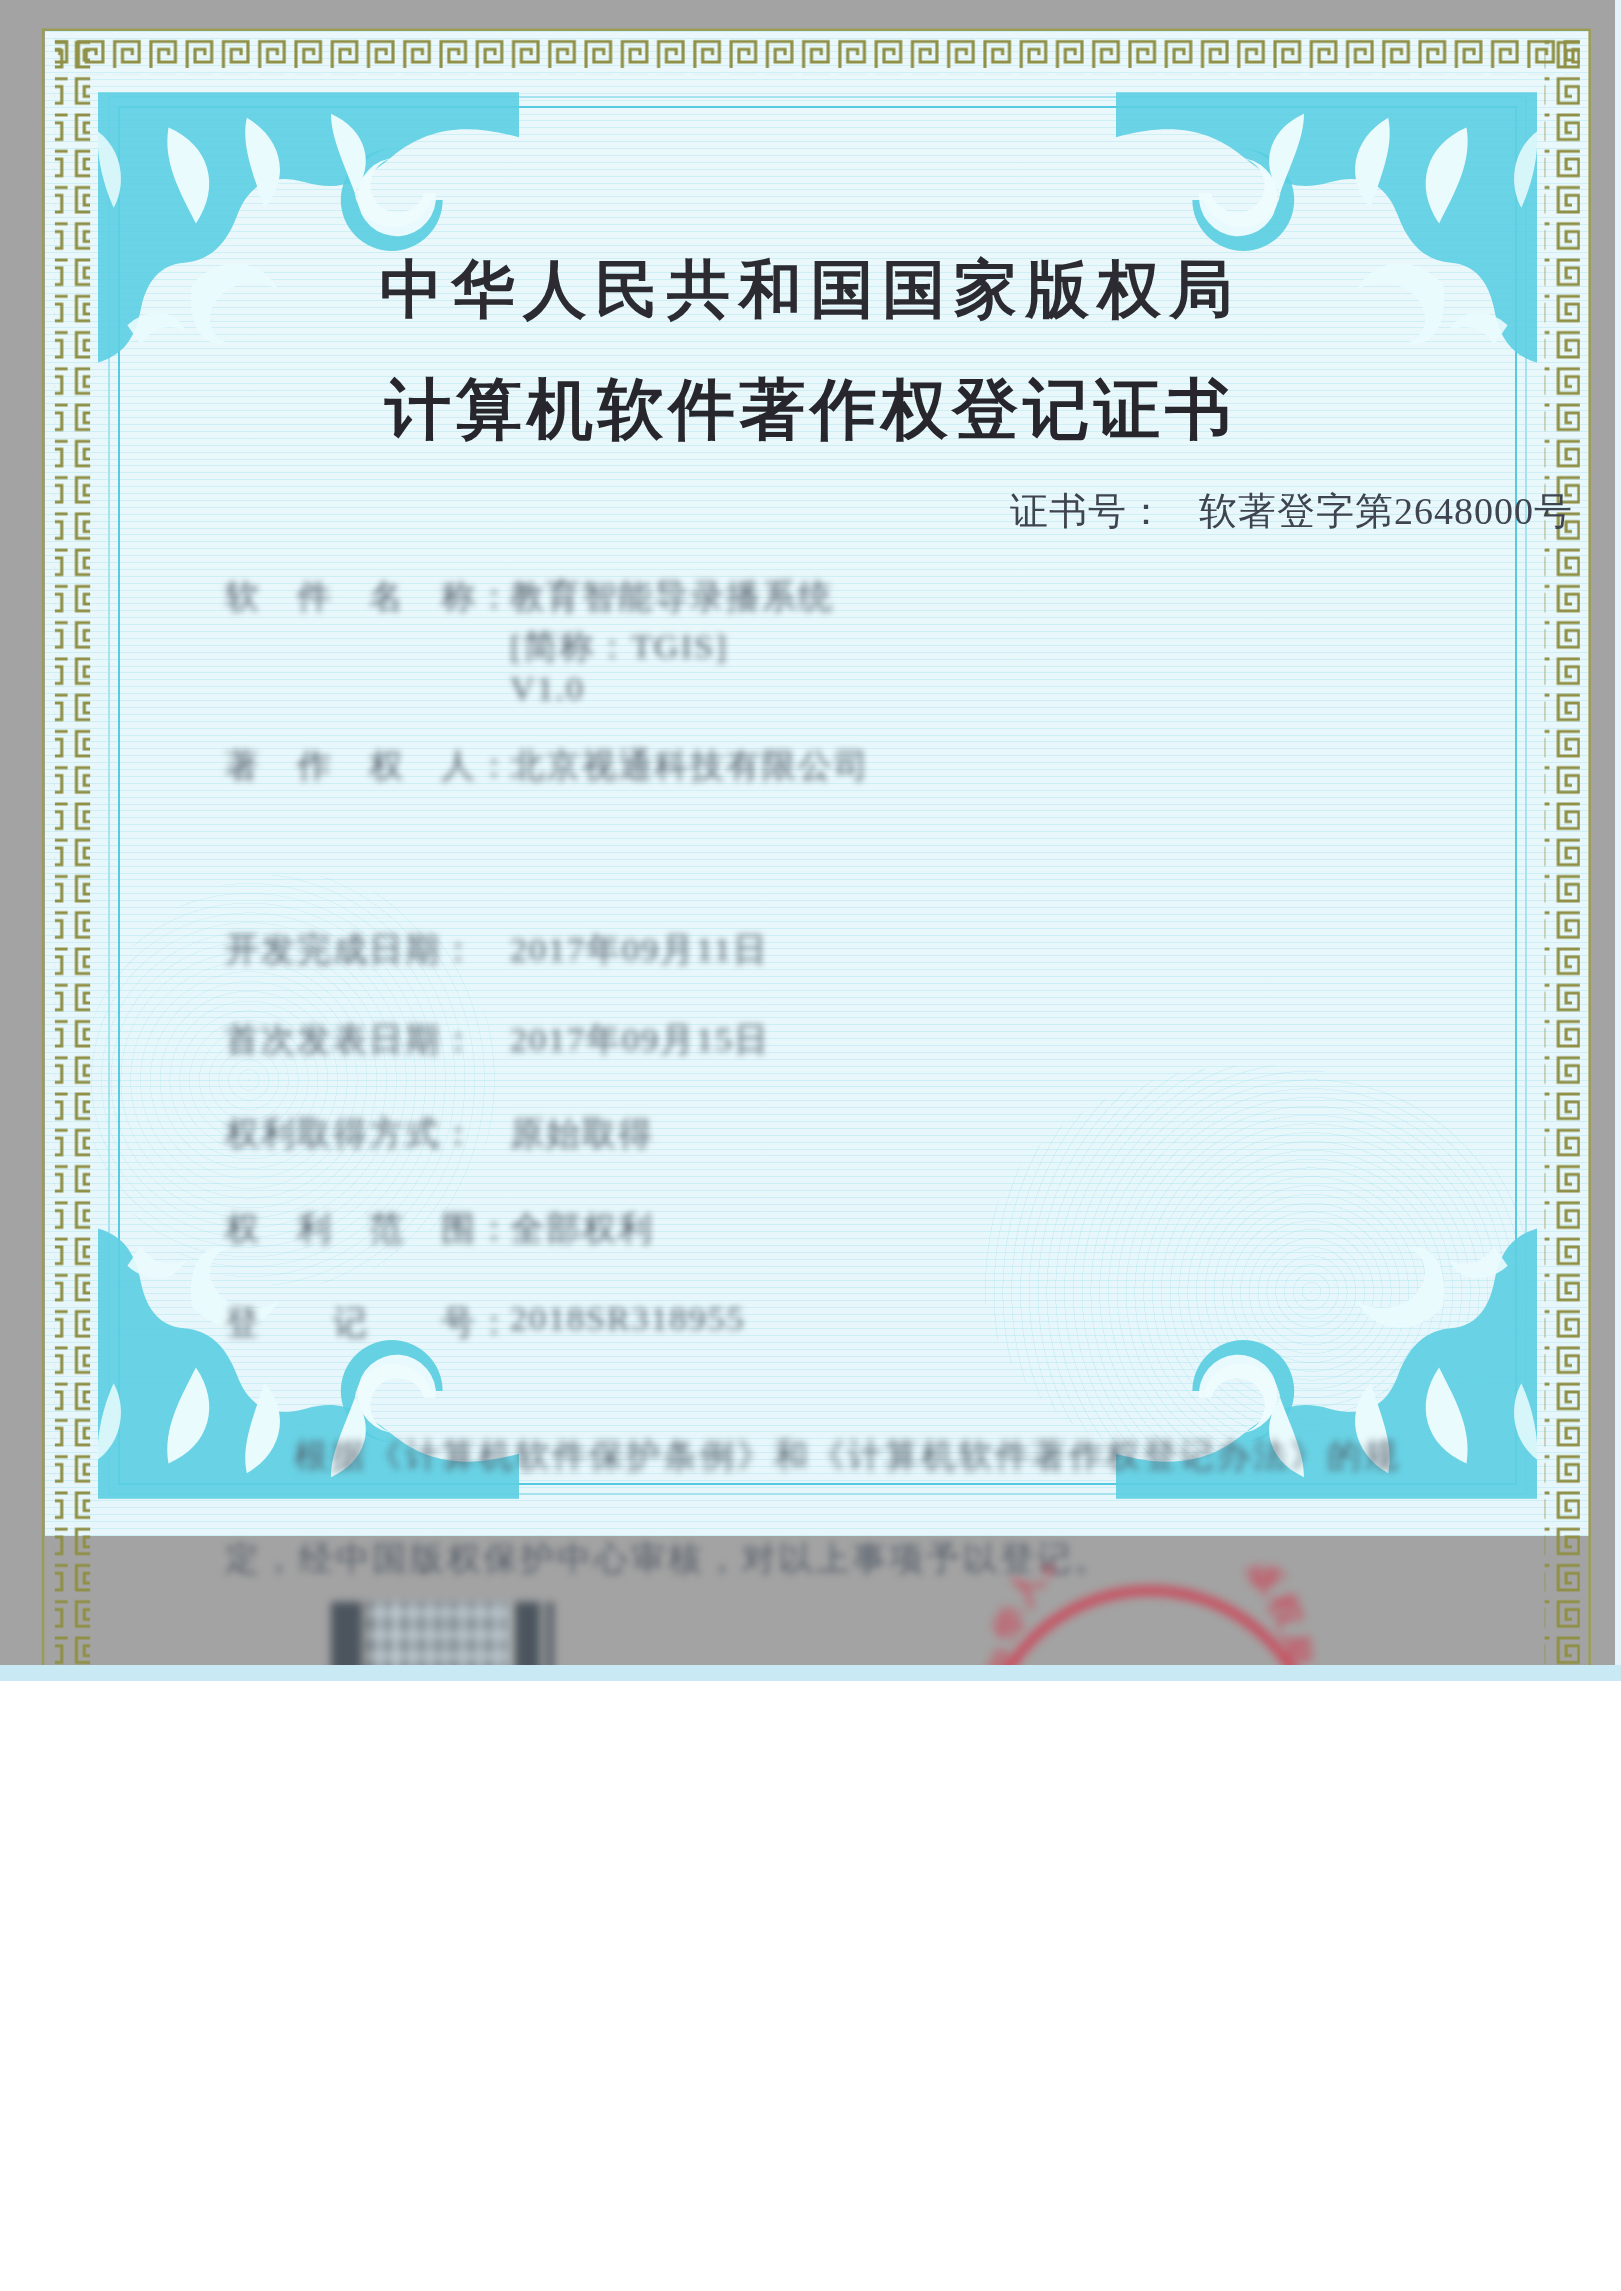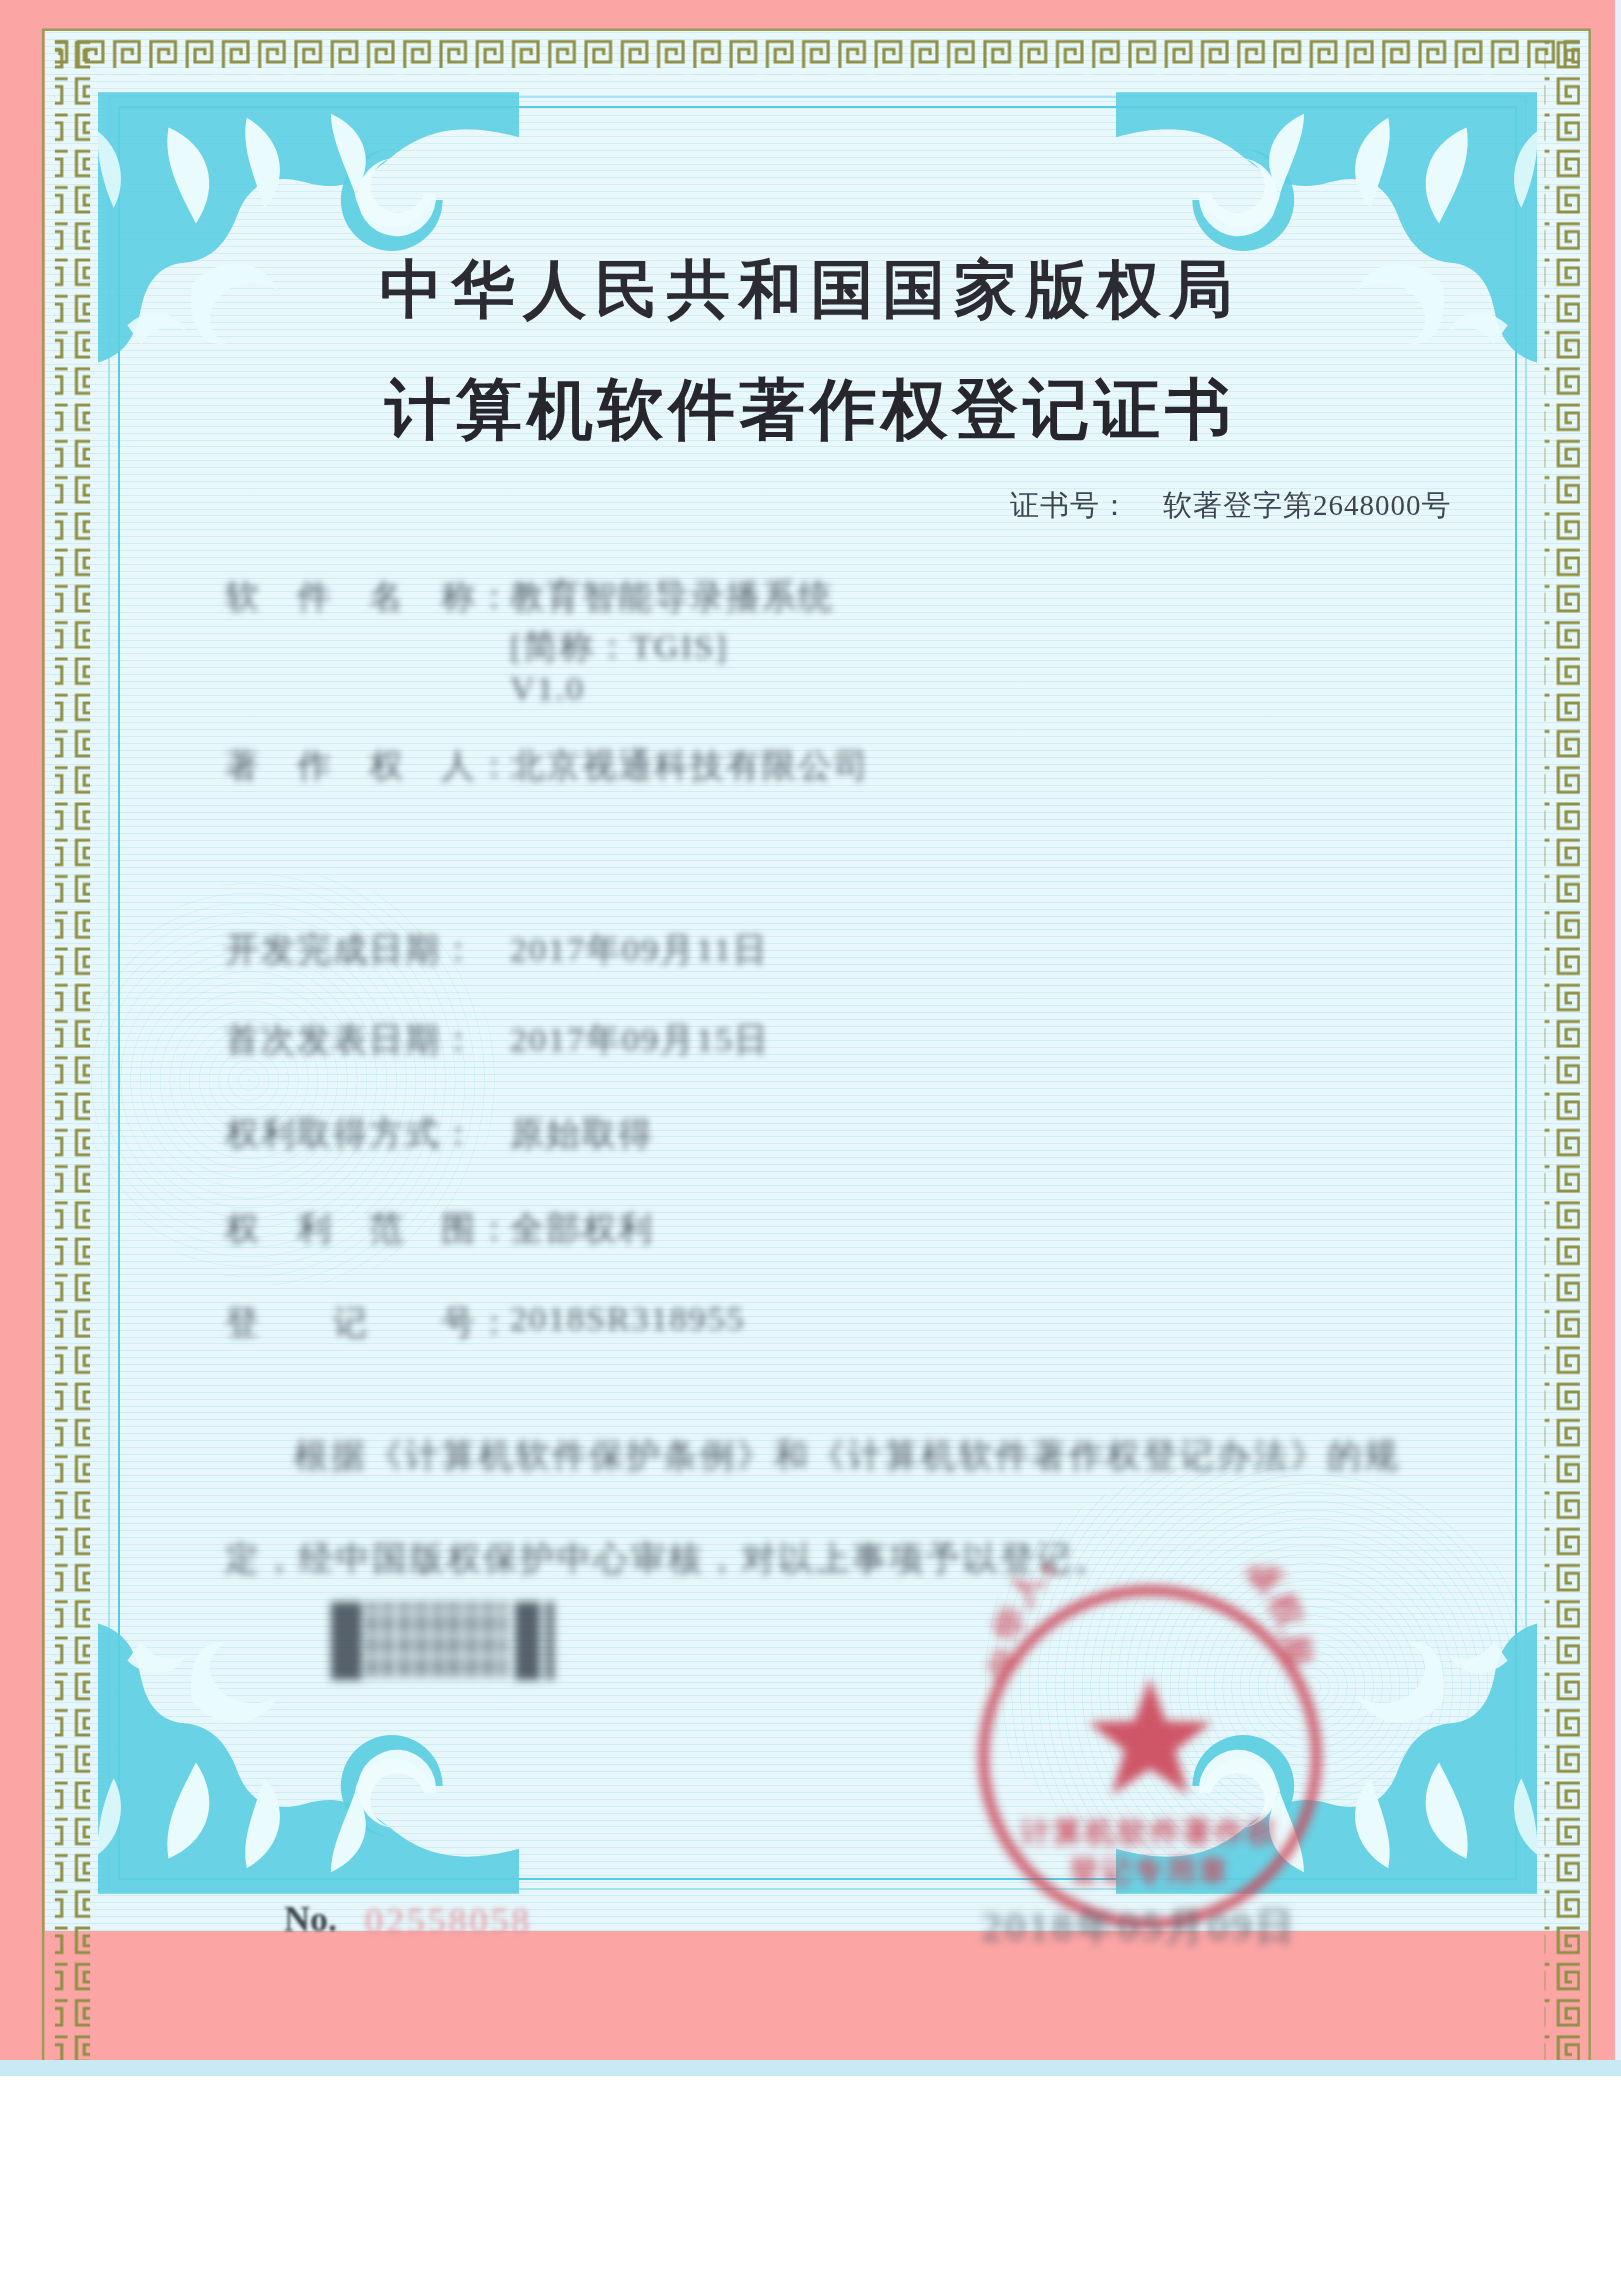--- a/index.html
+++ b/index.html
@@ -1,18 +1,18 @@
 <!DOCTYPE html>
 <html><head>
 <meta charset="utf-8">
 <style>
   html,body{margin:0;padding:0;background:#ffffff;}
   #canvas{
-    position:relative;width:1621px;height:2076px;
-    background:#fca5a5;overflow:hidden;
+    position:relative;width:1621px;height:1681px;
+    background:#a3a3a3;overflow:hidden;
     font-family:"Liberation Serif","DejaVu Serif",serif;
   }
   
   .scan-strip-bottom{position:absolute;left:0;right:0;bottom:0;height:15.7px;background:#c9e9f4;}
   .scan-strip-right{position:absolute;top:0;bottom:0;right:0;width:5.9px;background:#e4f3f9;}
 
   
   .border-svg{position:absolute;left:0;top:0;}
 
   
@@ -43,21 +43,21 @@
   .abs{position:absolute;}
   .title1{
     left:0;width:100%;top:247px;text-align:center;
     font-size:63px;font-weight:700;letter-spacing:8.8px;color:#2b2b31;
   }
   .title2{
     left:0;width:100%;top:365px;text-align:center;
     font-size:66px;font-weight:700;letter-spacing:4.9px;color:#26262c;
   }
   .certno{
-    left:1010px;top:486px;font-size:29px;color:#3e4450;letter-spacing:1px;
+    left:1010px;top:486px;font-size:38px;color:#3e4450;letter-spacing:1px;
     filter:blur(0.6px);
   }
   .certno .lbl{margin-right:33px;}
 
   .blurred{filter:blur(3.3px);color:#57616d;}
   .field-label{left:225px;font-size:34px;letter-spacing:2px;white-space:pre;}
   .field-value{left:510px;font-size:34px;letter-spacing:2px;white-space:pre;}
 
   .statement{
     left:225px;top:1404px;width:1191px;

